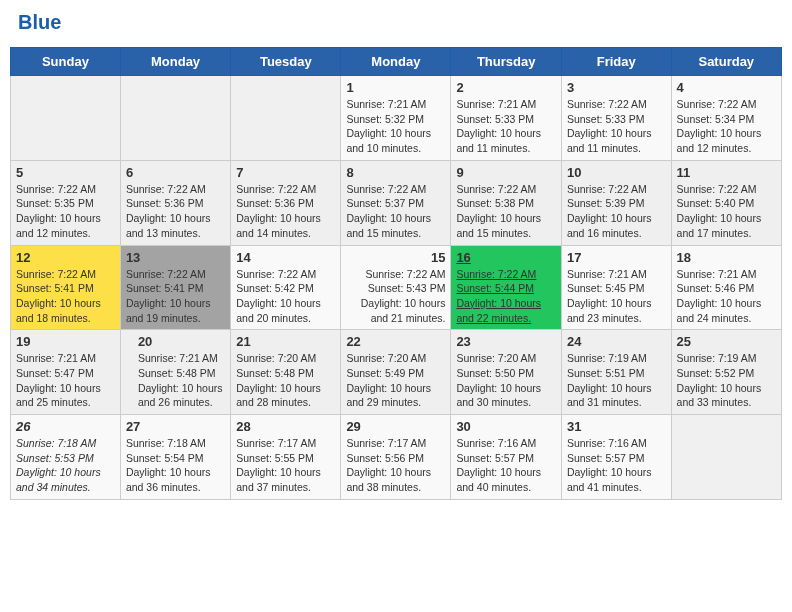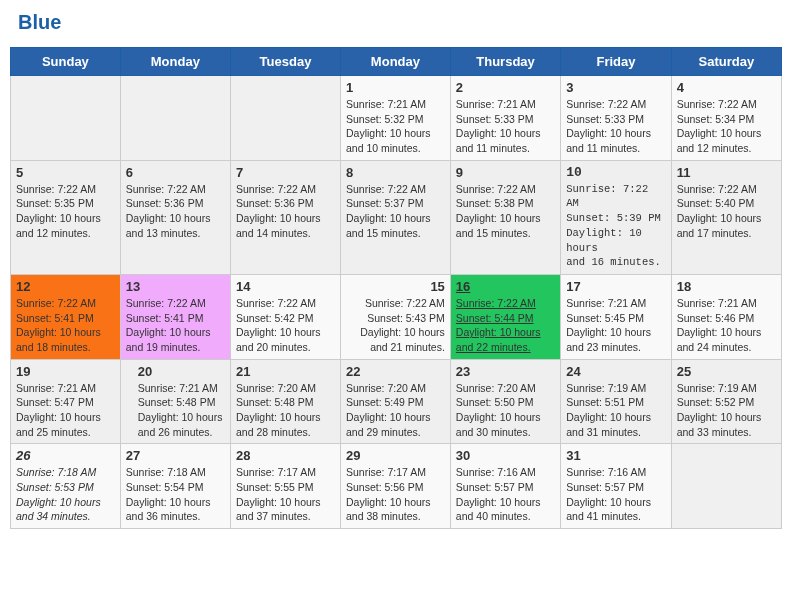--- a/index.html
+++ b/index.html
@@ -154,35 +154,35 @@
           <div class="day-detail">Sunrise: 7:22 AM<br>Sunset: 5:36 PM<br>Daylight: 10 hours<br>and 14 minutes.</div>
         </td>
         <td style="background: rgb(239, 239, 239);">
           <span class="day-number">8</span>
           <div class="day-detail">Sunrise: 7:22 AM<br>Sunset: 5:37 PM<br>Daylight: 10 hours<br>and 15 minutes.</div>
         </td>
         <td style="background: rgb(239, 239, 239);">
           <span class="day-number">9</span>
           <div class="day-detail">Sunrise: 7:22 AM<br>Sunset: 5:38 PM<br>Daylight: 10 hours<br>and 15 minutes.</div>
         </td>
-        <td style="background: rgb(239, 239, 239); font-family: Liberation Mono, monospace;">
+        <td style="background: rgb(239, 239, 239);">
           <span class="day-number">10</span>
           <div class="day-detail">Sunrise: 7:22 AM<br>Sunset: 5:39 PM<br>Daylight: 10 hours<br>and 16 minutes.</div>
         </td>
         <td style="background: rgb(239, 239, 239);">
           <span class="day-number">11</span>
           <div class="day-detail">Sunrise: 7:22 AM<br>Sunset: 5:40 PM<br>Daylight: 10 hours<br>and 17 minutes.</div>
         </td>
       </tr>
       <tr>
-        <td style="background: #f97316; margin-top: 40px;">
+        <td style="background: #fde047; margin-top: 40px;">
           <span class="day-number">12</span>
           <div class="day-detail">Sunrise: 7:22 AM<br>Sunset: 5:41 PM<br>Daylight: 10 hours<br>and 18 minutes.</div>
         </td>
-        <td style="background: #f0abfc;">
+        <td style="background: #a3a3a3;">
           <span class="day-number">13</span>
           <div class="day-detail">Sunrise: 7:22 AM<br>Sunset: 5:41 PM<br>Daylight: 10 hours<br>and 19 minutes.</div>
         </td>
         <td style="background: rgb(249, 249, 249);">
           <span class="day-number">14</span>
           <div class="day-detail">Sunrise: 7:22 AM<br>Sunset: 5:42 PM<br>Daylight: 10 hours<br>and 20 minutes.</div>
         </td>
         <td style="background: rgb(249, 249, 249); text-align: right;">
           <span class="day-number">15</span>
           <div class="day-detail">Sunrise: 7:22 AM<br>Sunset: 5:43 PM<br>Daylight: 10 hours<br>and 21 minutes.</div>

